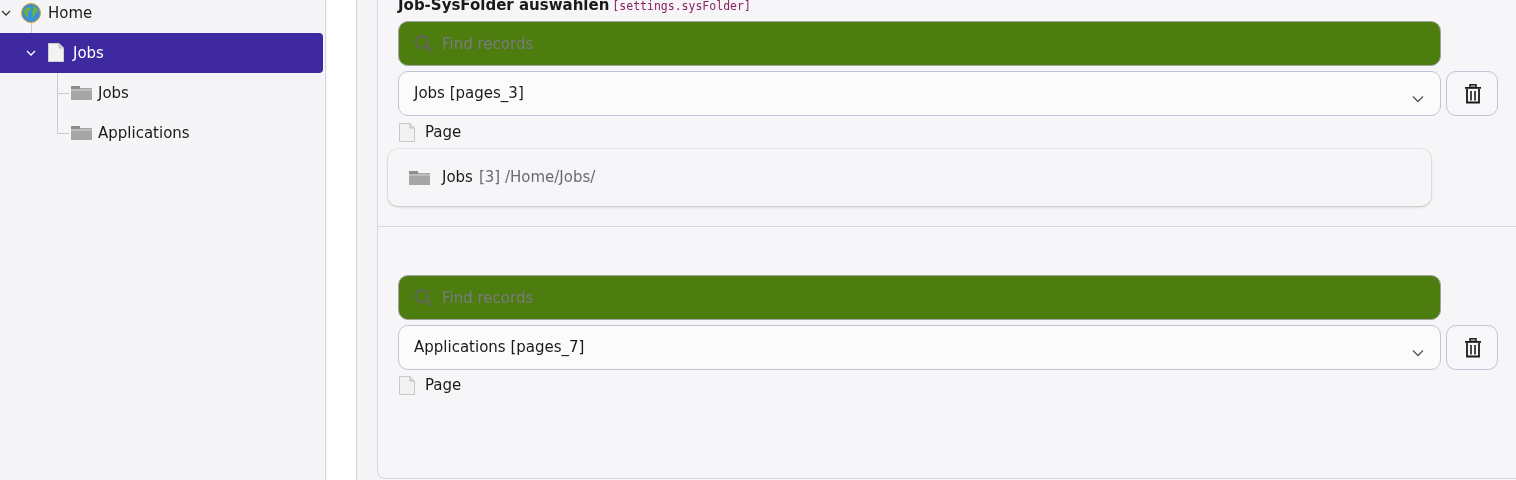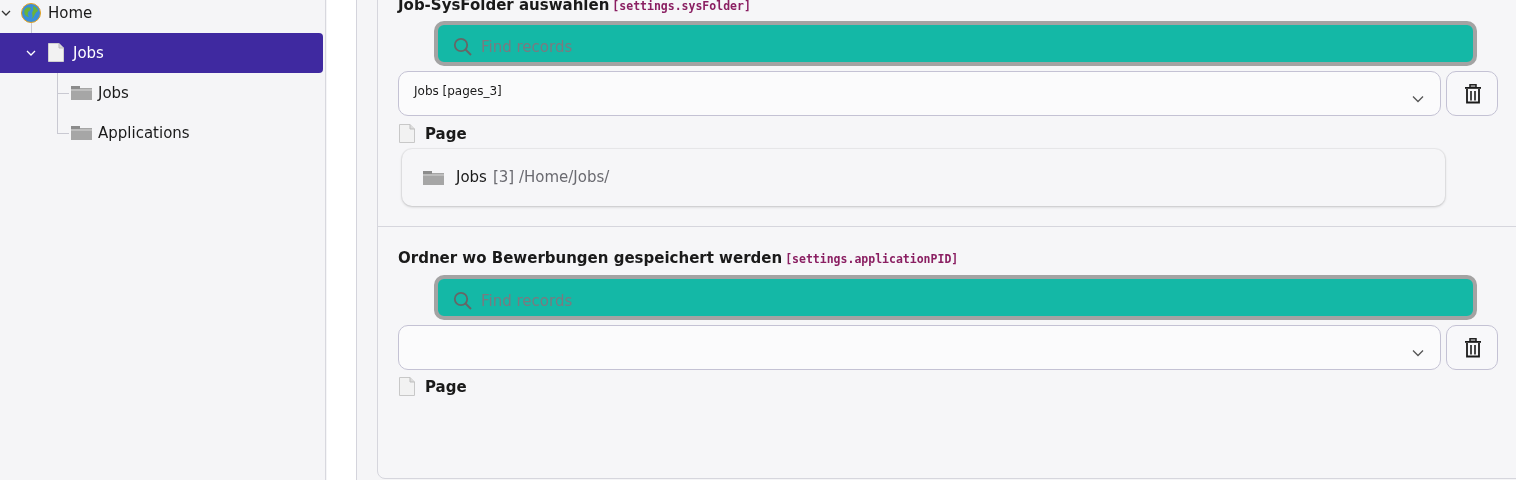--- a/index.html
+++ b/index.html
@@ -23,38 +23,38 @@
 
   
   .strip { position: absolute; left: 327px; top: 0; width: 30px; height: 480px; background: #ffffff; border-right: 1px solid #d4d4dc; }
 
   
   .content { position: absolute; left: 357px; top: 0; width: 1159px; height: 480px; background: #f5f5f7; }
   .card { position: absolute; left: 20px; top: -10px; width: 1160px; height: 489px; border: 1px solid #d6d6dd; border-radius: 0 0 0 8px; background: #f6f6f8; }
   .divider { position: absolute; left: 378px; top: 226px; width: 1138px; height: 1px; background: #d6d6dd; }
 
   .field-label { position: absolute; left: 398px; font-weight: bold; font-size: 15px; color: #1a1a1a; white-space: nowrap; }
-  .field-label .code { font-family: "DejaVu Sans Mono", "Liberation Mono", monospace; font-weight: bold; font-size: 11.5px; color: #8a1f62; margin-left: 3px; margin-top: 32px; }
-
-  .search-box { position: absolute; left: 398px; width: 1043px; height: 45px; border: 4px solid #a3a3a3; border-radius: 10px; background: #14b8a6; display: flex; align-items: center; margin-left: 36px; }
+  .field-label .code { font-family: "DejaVu Sans Mono", "Liberation Mono", monospace; font-weight: normal; font-size: 11.5px; color: #8a1f62; margin-left: 3px; margin-top: 32px; }
+
+  .search-box { position: absolute; left: 398px; width: 1043px; height: 45px; border: 1px solid #a3a3a3; border-radius: 10px; background: #4d7c0f; display: flex; align-items: center; }
   .search-box .mag { position: absolute; left: 15px; top: 12px; width: 20px; height: 20px; }
   .search-box input { position: absolute; left: 43px; top: 0; height: 43px; width: 980px; border: none; outline: none; background: transparent; font-size: 15px; font-family: "DejaVu Sans", "Liberation Sans", sans-serif; color: #1a1a1a; }
   .search-box input::placeholder { color: #7a7a80; }
 
   .select-box { position: absolute; left: 398px; width: 1043px; height: 45px; border: 1px solid #c4c2d4; border-radius: 10px; background: #fbfbfc; }
-  .select-box .val { position: absolute; left: 15px; top: 12px; font-size: 12px; color: #1a1a1a; }
+  .select-box .val { position: absolute; left: 15px; top: 12px; font-size: 15px; color: #1a1a1a; }
   .select-box .caret { position: absolute; right: 16px; top: 17px; width: 12px; height: 10px; }
 
   .trash-btn { position: absolute; left: 1446px; width: 52px; height: 45px; border: 1px solid #c4c2d4; border-radius: 10px; background: #f8f8fa; }
   .trash-btn svg { position: absolute; left: 17px; top: 12px; }
 
-  .type-row { position: absolute; left: 399px; height: 20px; display: flex; align-items: flex-end; font-size: 15px; color: #1a1a1a; font-weight: bold; }
+  .type-row { position: absolute; left: 399px; height: 20px; display: flex; align-items: flex-start; font-size: 15px; color: #1a1a1a; }
   .type-row .pg { width: 16px; height: 19px; margin-right: 10px; }
 
-  .record-card { position: absolute; left: 402px; width: 1043px; height: 57px; border-radius: 10px; background: #f6f6f8; box-shadow: 0 1px 3px rgba(0,0,0,0.18), 0 0 0 1px rgba(0,0,0,0.04); }
+  .record-card { position: absolute; left: 388px; width: 1043px; height: 57px; border-radius: 10px; background: #f6f6f8; box-shadow: 0 1px 3px rgba(0,0,0,0.18), 0 0 0 1px rgba(0,0,0,0.04); }
   .record-card .fld { position: absolute; left: 21px; top: 22px; width: 21px; height: 14px; }
   .record-card .title { position: absolute; left: 54px; top: 19px; font-size: 15px; color: #1a1a1a; }
   .record-card .meta { color: #6a6a70; margin-left: 6px; }
 </style>
 </head>
 <body>
 
 <div class="root">
 
   <div class="sidebar">
@@ -170,35 +170,33 @@
 
   <div class="record-card" style="top:149px;">
     <svg class="fld" width="21" height="14" viewBox="0 0 21 14">
         <rect x="0" y="2" width="21" height="12" fill="#a6a6a6"></rect>
         <rect x="0" y="0" width="9" height="3" fill="#8c8c8c"></rect>
         <rect x="0" y="3" width="21" height="2" fill="#bdbdbd"></rect>
       </svg>
     <span class="title"><span>Jobs</span><span class="meta"><span>[3]</span> <span>/Home/Jobs/</span></span></span>
   </div>
 
-  <div class="field-label" style="top:249px;">
-    <span>Ordner wo Bewerbungen gespeichert werden</span><span class="code">[settings.applicationPID]</span>
-  </div>
 
   <div class="search-box" style="top:275px;">
     <span class="mag">
       <svg width="20" height="20" viewBox="0 0 20 20">
           <circle cx="8" cy="8" r="6.2" fill="none" stroke="#666" stroke-width="1.8"></circle>
           <line x1="12.5" y1="12.5" x2="18" y2="18" stroke="#666" stroke-width="2"></line>
         </svg>
     </span>
     <input type="text" placeholder="Find records" style="">
   </div>
 
   <div class="select-box" style="top:325px;">
+    <span class="val">Applications [pages_7]</span>
     <span class="caret">
       <svg width="12" height="10" viewBox="0 0 12 10">
           <path d="M1 2.5 L6 7.5 L11 2.5" fill="none" stroke="#555" stroke-width="1.3"></path>
         </svg>
     </span>
   </div>
 
   <div class="trash-btn" style="top:325px;">
     <svg width="18" height="20" viewBox="0 0 18 20">
       <rect x="1" y="3" width="16" height="1.8" fill="#1a1a1a"></rect>

